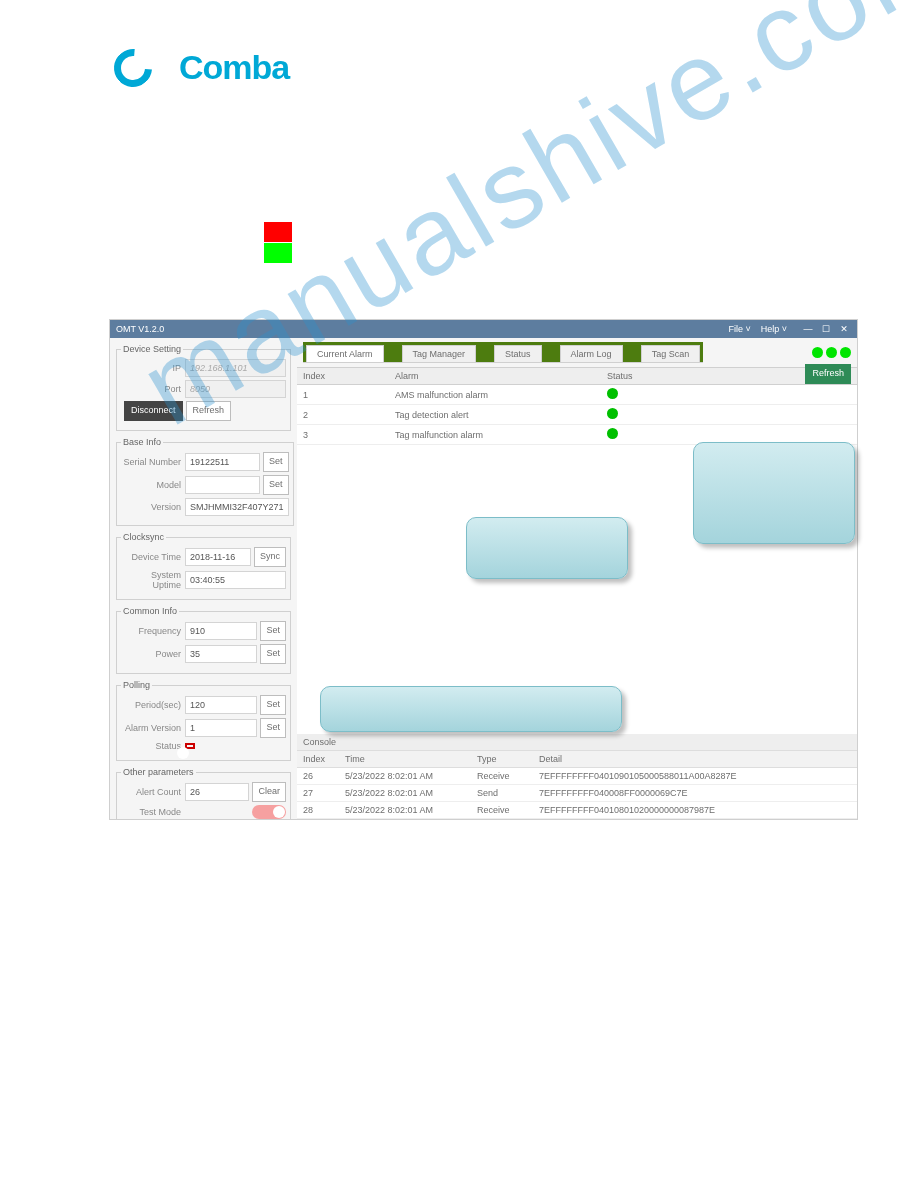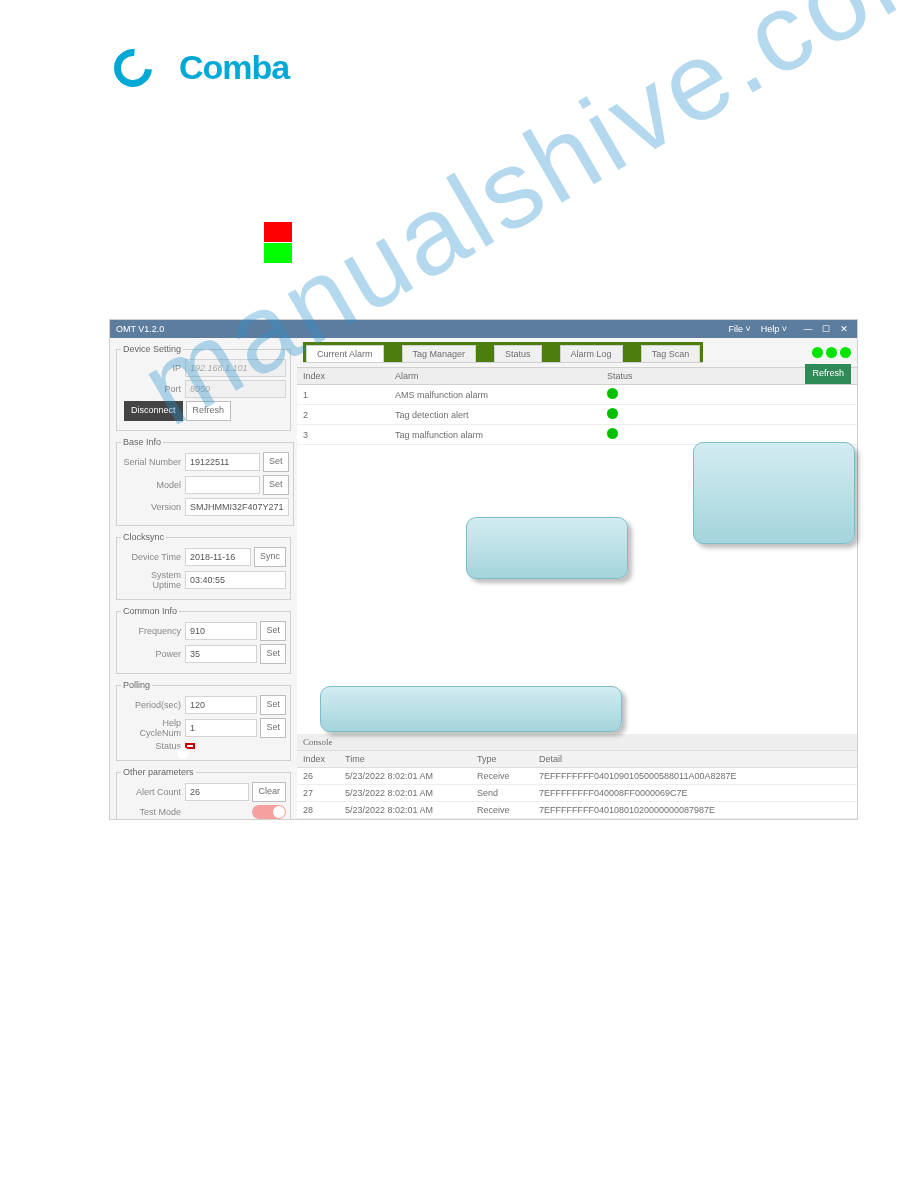--- a/index.html
+++ b/index.html
@@ -156,21 +156,21 @@
   .dot { width:11px; height:11px; background:#00e500; border-radius:50%;}
 
   .mainhead { display:flex; background:#eee; border-top:1px solid #d0d0d0; border-bottom:1px solid #d0d0d0;}
   .mainhead div, .alarmrow div { padding:3px 6px; }
   .col-idx { width:80px;}
   .col-alarm { width:200px;}
   .col-status { width:70px;}
   .alarmrow { display:flex; align-items:center; border-bottom:1px solid #eee;}
   .statusdot { width:11px; height:11px; background:#00c000; border-radius:50%; display:inline-block;}
   .alarm-area { flex:1; background:#fff; overflow:hidden;}
-  .console-cap { background:#eee; padding:3px 6px;font-family:Liberation Serif, serif;}
+  .console-cap { background:#eee; padding:3px 6px;}
   .console-head { display:flex; background:#f2f2f2; border-top:1px solid #ddd; border-bottom:1px solid #ddd;}
   .console-head div, .console-row div { padding:3px 6px; }
   .c-idx{width:30px;} .c-time{width:120px;} .c-type{width:50px;} .c-detail{flex:1;}
   .console-row { display:flex; border-bottom:1px solid #eee;}
   .console-area { background:#fff;}
   .refresh-float {
     position:absolute; right:6px; top:26px;
   }
 
   
@@ -287,21 +287,21 @@
       </fieldset>
 
       <fieldset class="grp">
         <legend>Polling</legend>
         <div class="row">
           <div class="lbl">Period(sec)</div>
           <div class="inp">120</div>
           <span class="btn small">Set</span>
         </div>
         <div class="row">
-          <div class="lbl">Help CycleNum</div>
+          <div class="lbl">Alarm Version</div>
           <div class="inp">1</div>
           <span class="btn small">Set</span>
         </div>
         <div class="row">
           <div class="lbl">Status</div>
           <span class="red-box">
             <span class="toggle"></span>
           </span>
         </div>
       </fieldset>

